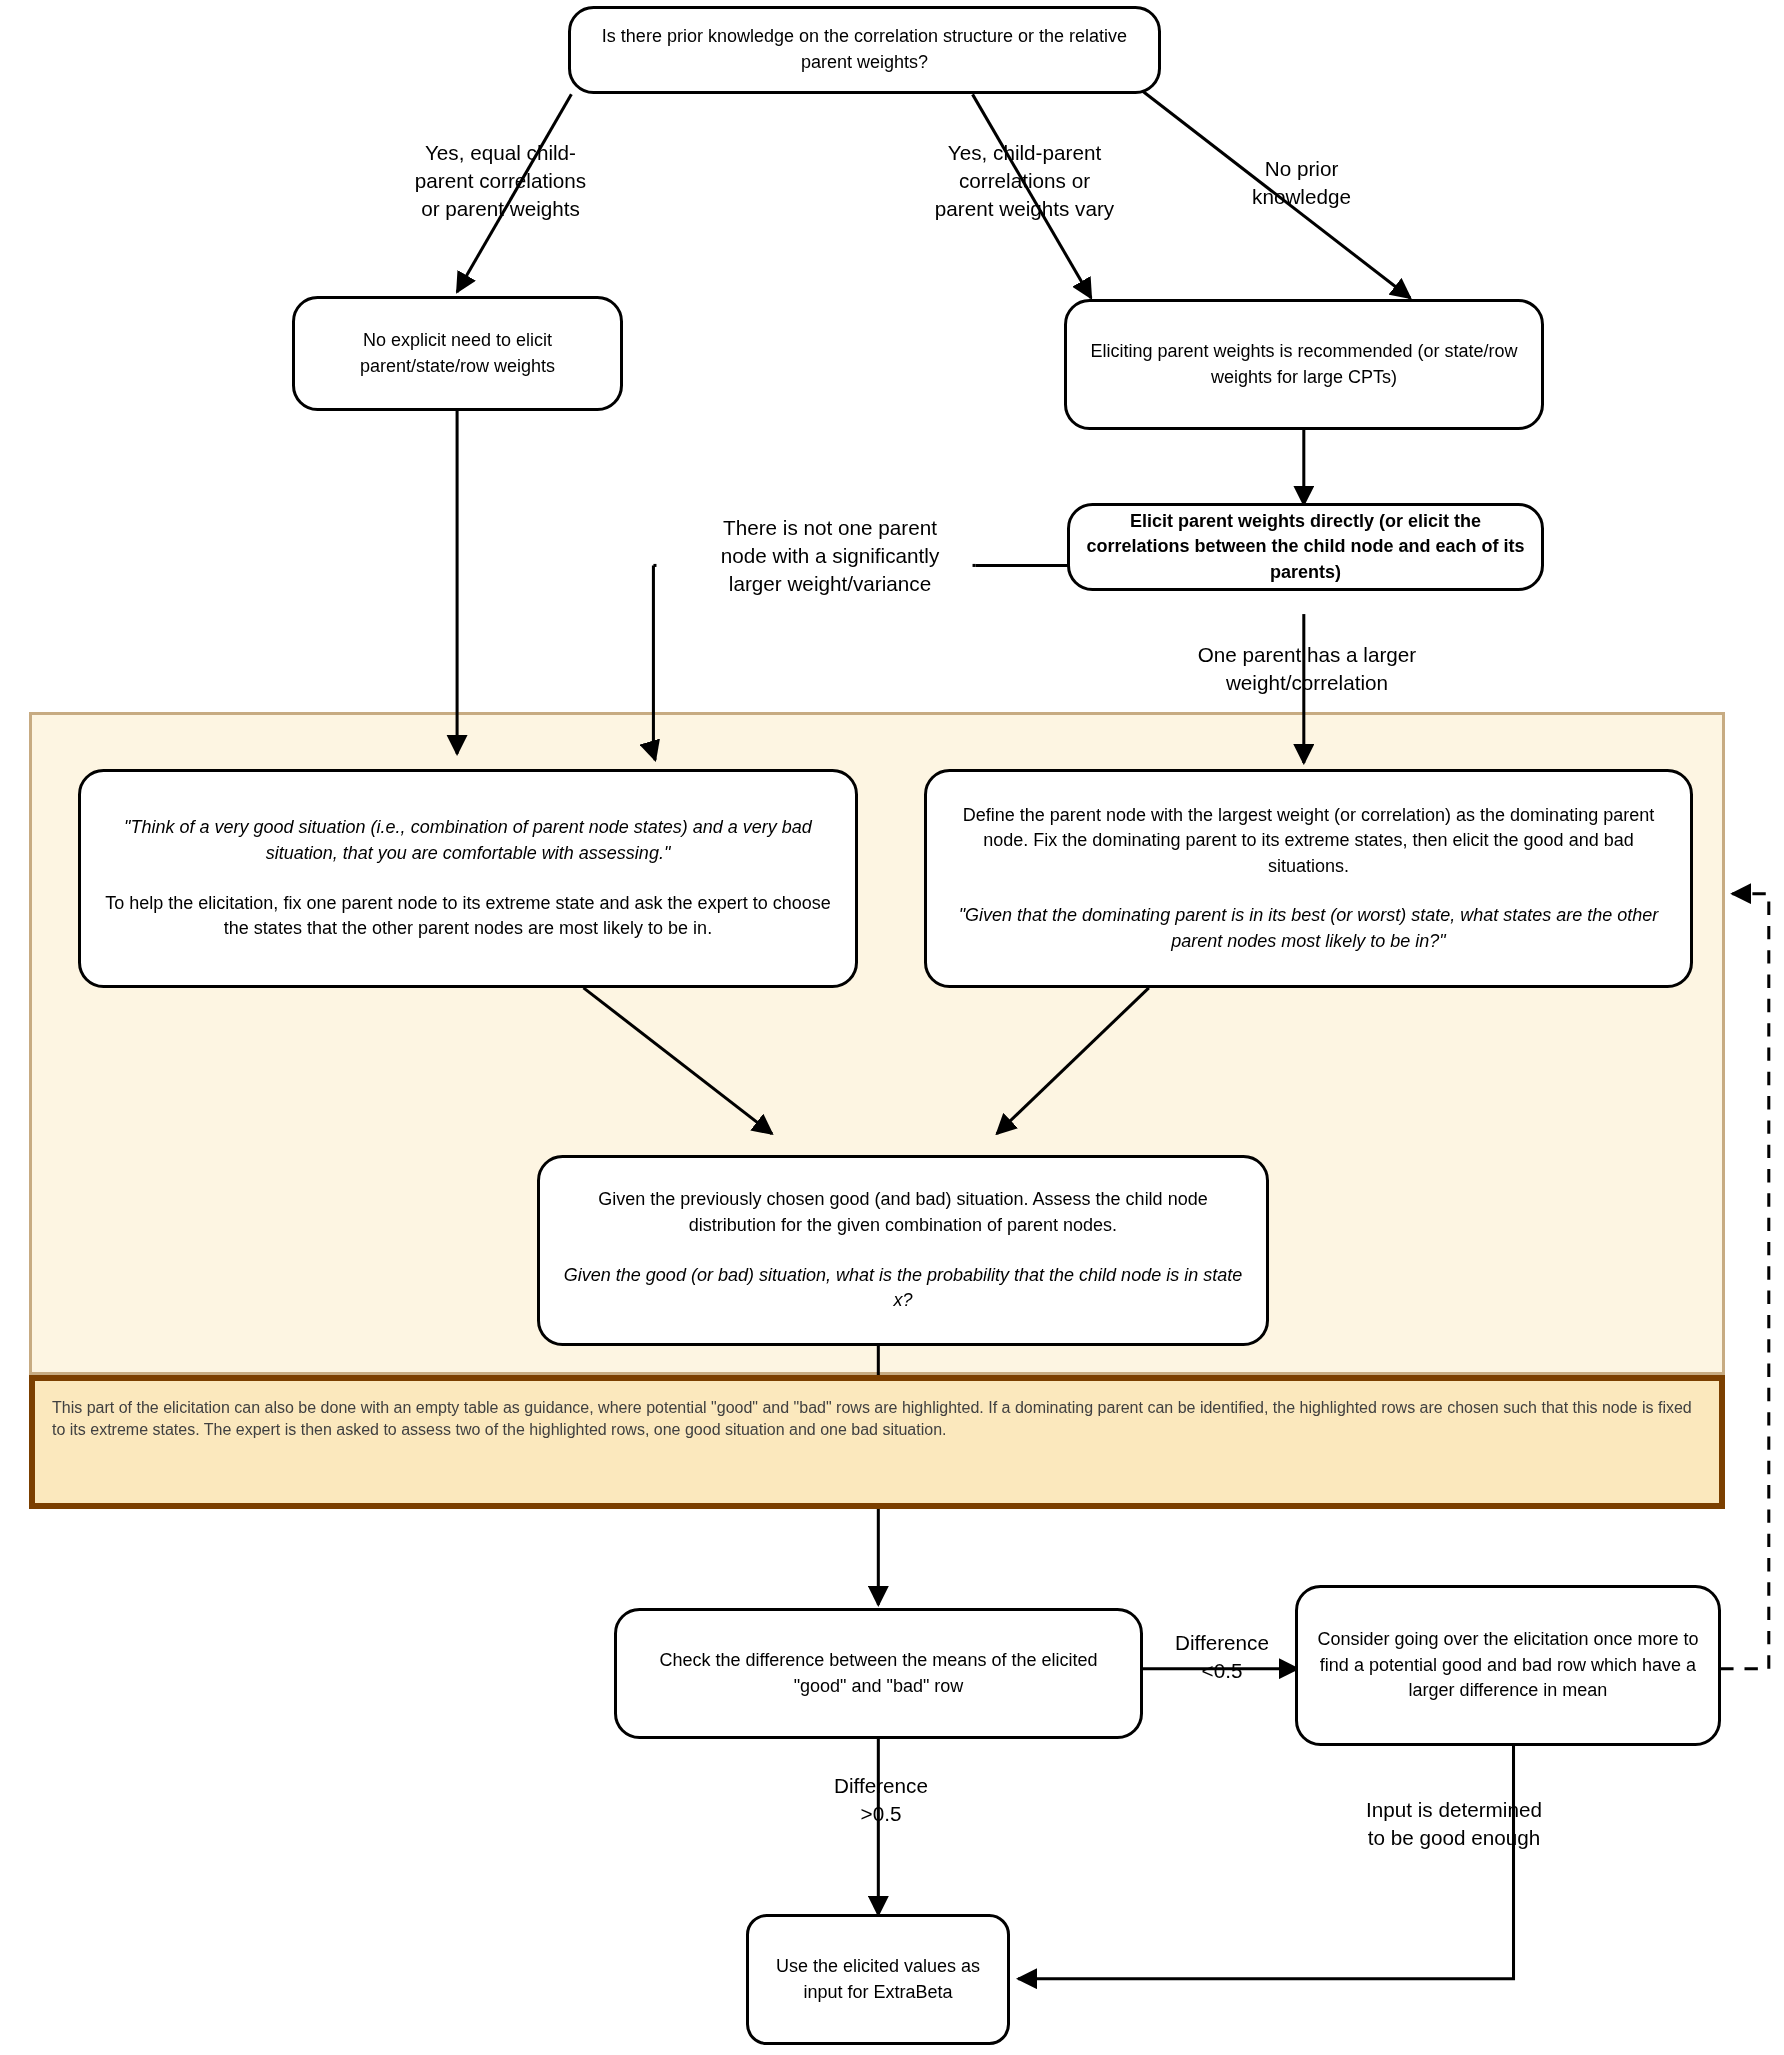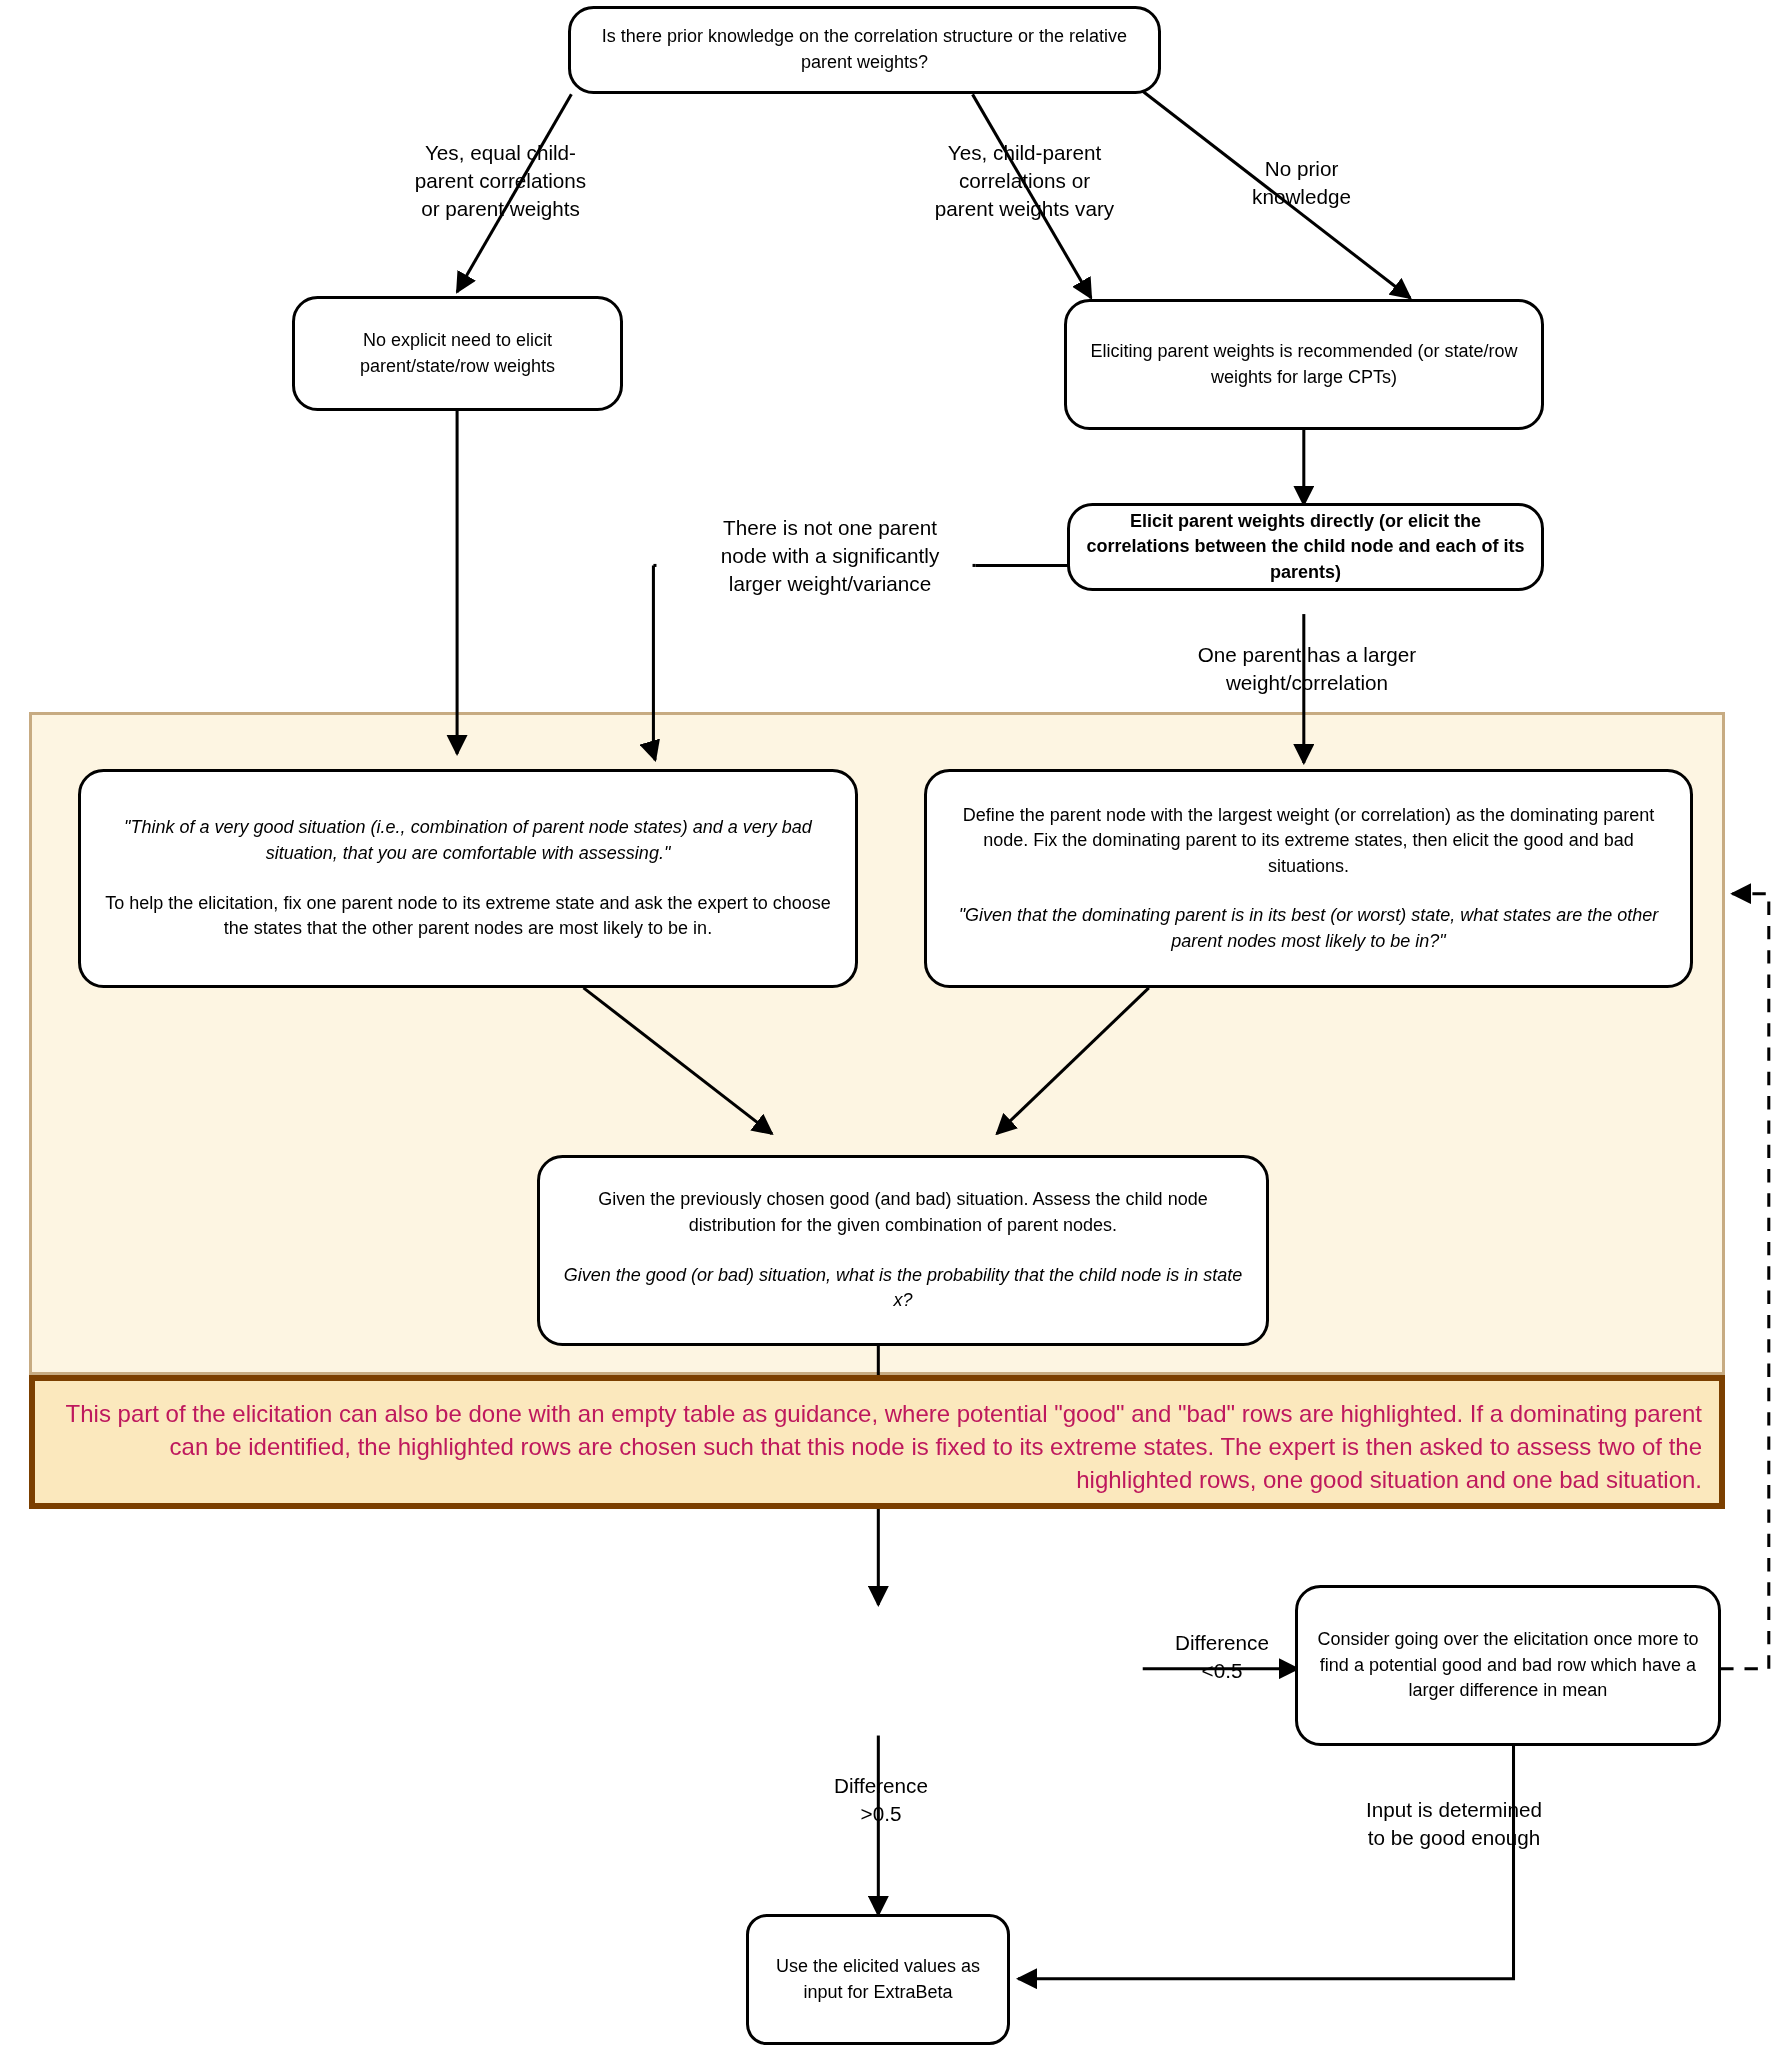--- a/index.html
+++ b/index.html
@@ -36,24 +36,24 @@
     width: 1696px;
     height: 134px;
     background: #fbe8bd;
     border: 6px solid #7b3f00;
   }
   #note-box .note-text {
     position: absolute;
     left: 17px;
     right: 17px;
     top: 16px;
-    text-align: right;
-    font-size: 24px;
+    text-align: left;
+    font-size: 16px;
     line-height: 1.38;
-    color: #be185d;
+    color: #404040;
   }
   
   .node {
     position: absolute;
     box-sizing: border-box;
     background: #ffffff;
     border: 3px solid #000000;
     border-radius: 25.5px;
     display: flex;
     align-items: center;
@@ -175,20 +175,23 @@
   </div>
 
   <div class="node" style="left:514px; top:1155px; width:732px; height:191px;margin-left:23px;">
     <span class="txt">
       <span>Given the previously chosen good (and bad) situation. Assess the child node distribution for the given combination of parent nodes.</span>
       <span class="gap"></span>
       <span class="it">Given the good (or bad) situation, what is the probability that the child node is in state x?</span>
     </span>
   </div>
 
+  <div class="node" style="left:614px; top:1608px; width:529px; height:131px;">
+    <span class="txt">Check the difference between the means of the elicited "good" and "bad" row</span>
+  </div>
 
   <div class="node" style="left:1295px; top:1585px; width:426px; height:161px;">
     <span class="txt">Consider going over the elicitation once more to find a potential good and bad row which have a larger difference in mean</span>
   </div>
 
   <div class="node" style="left:746px; top:1914px; width:264px; height:131px; border-radius:20.7px;">
     <span class="txt">Use the elicited values as input for ExtraBeta</span>
   </div>
 
   <div class="elabel" style="left:379px; top:139px; width:243px;text-align:center;">Yes, equal child-

